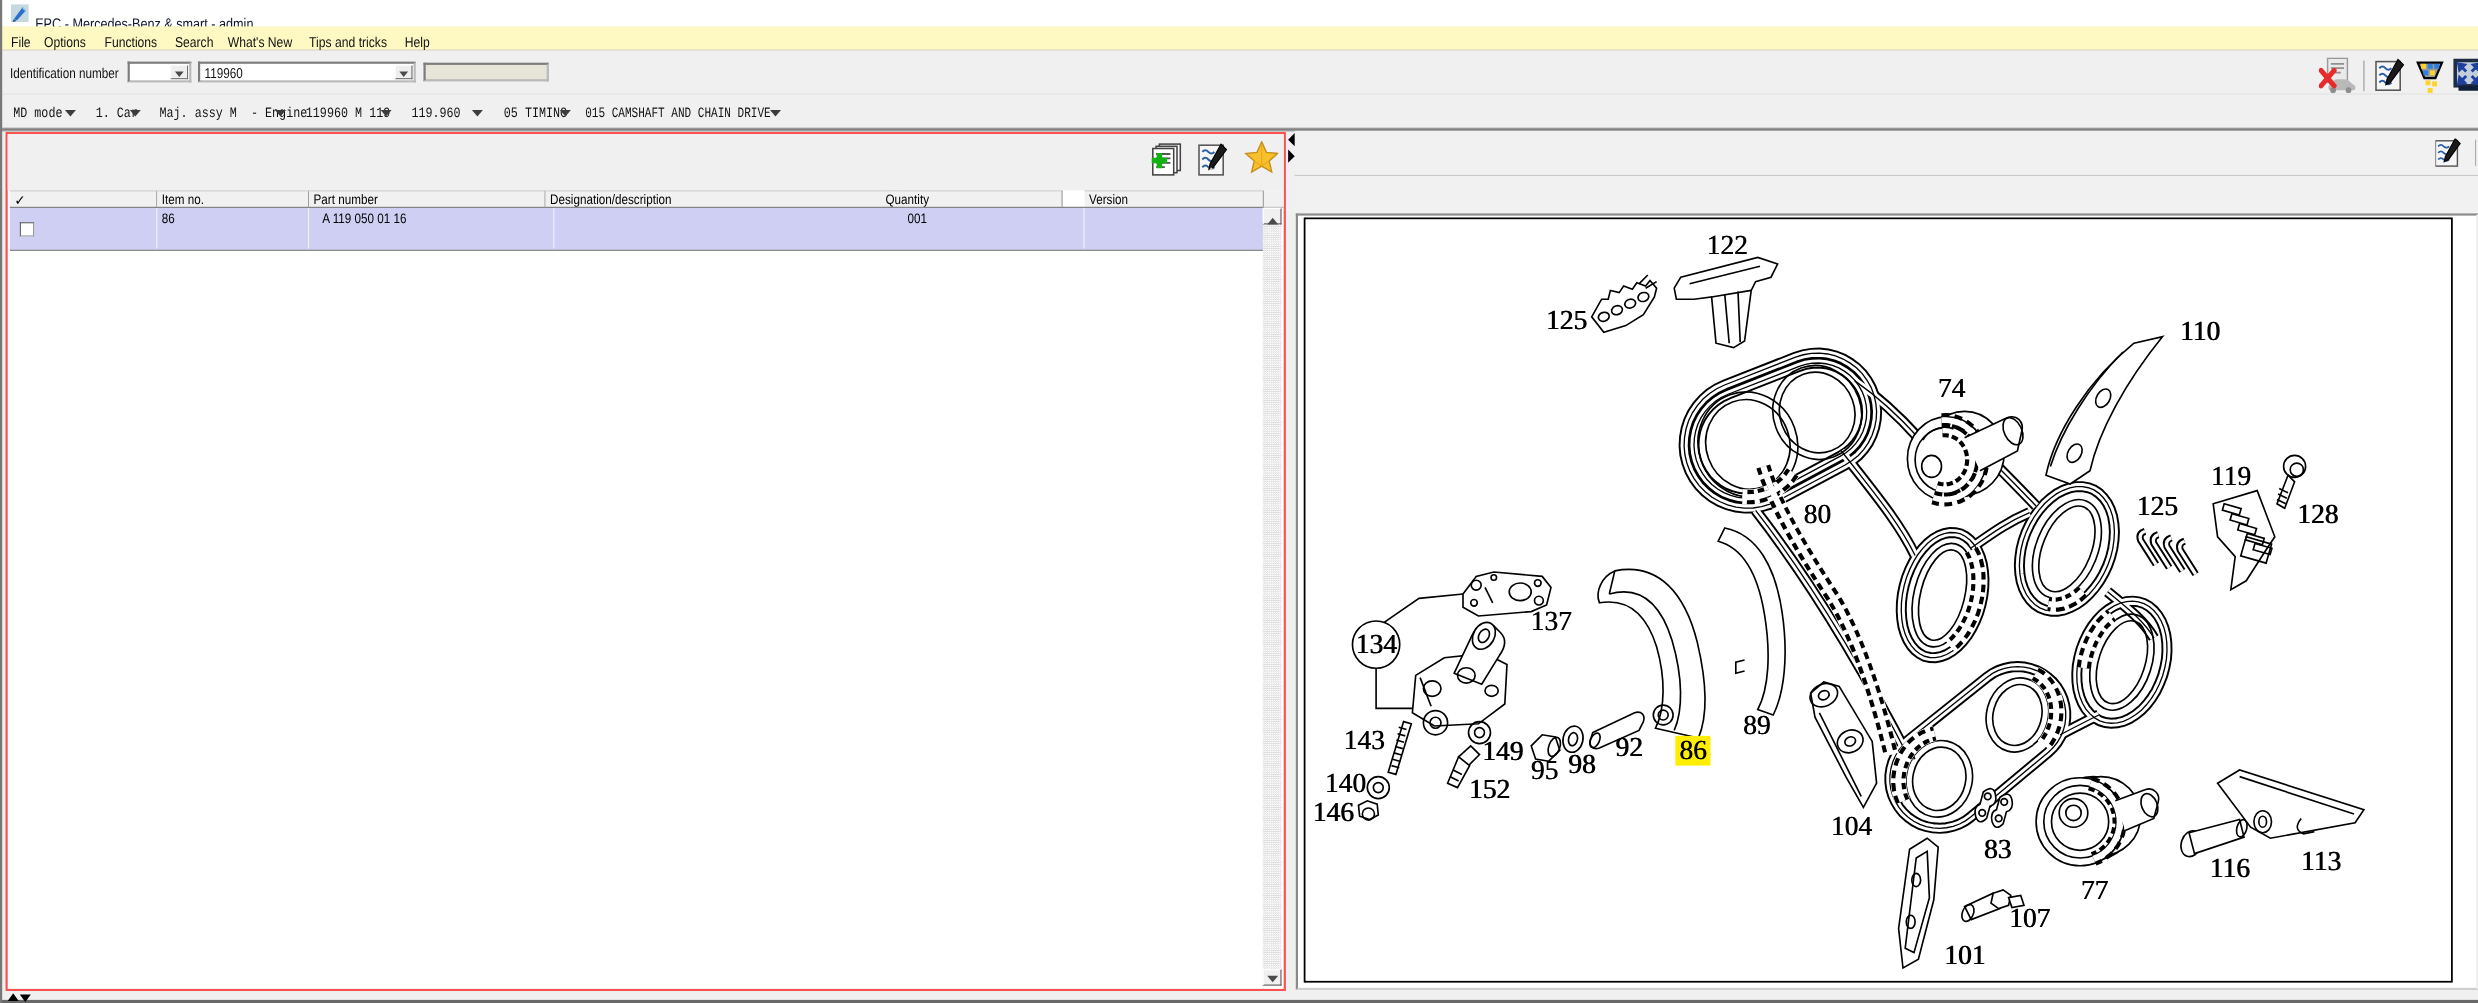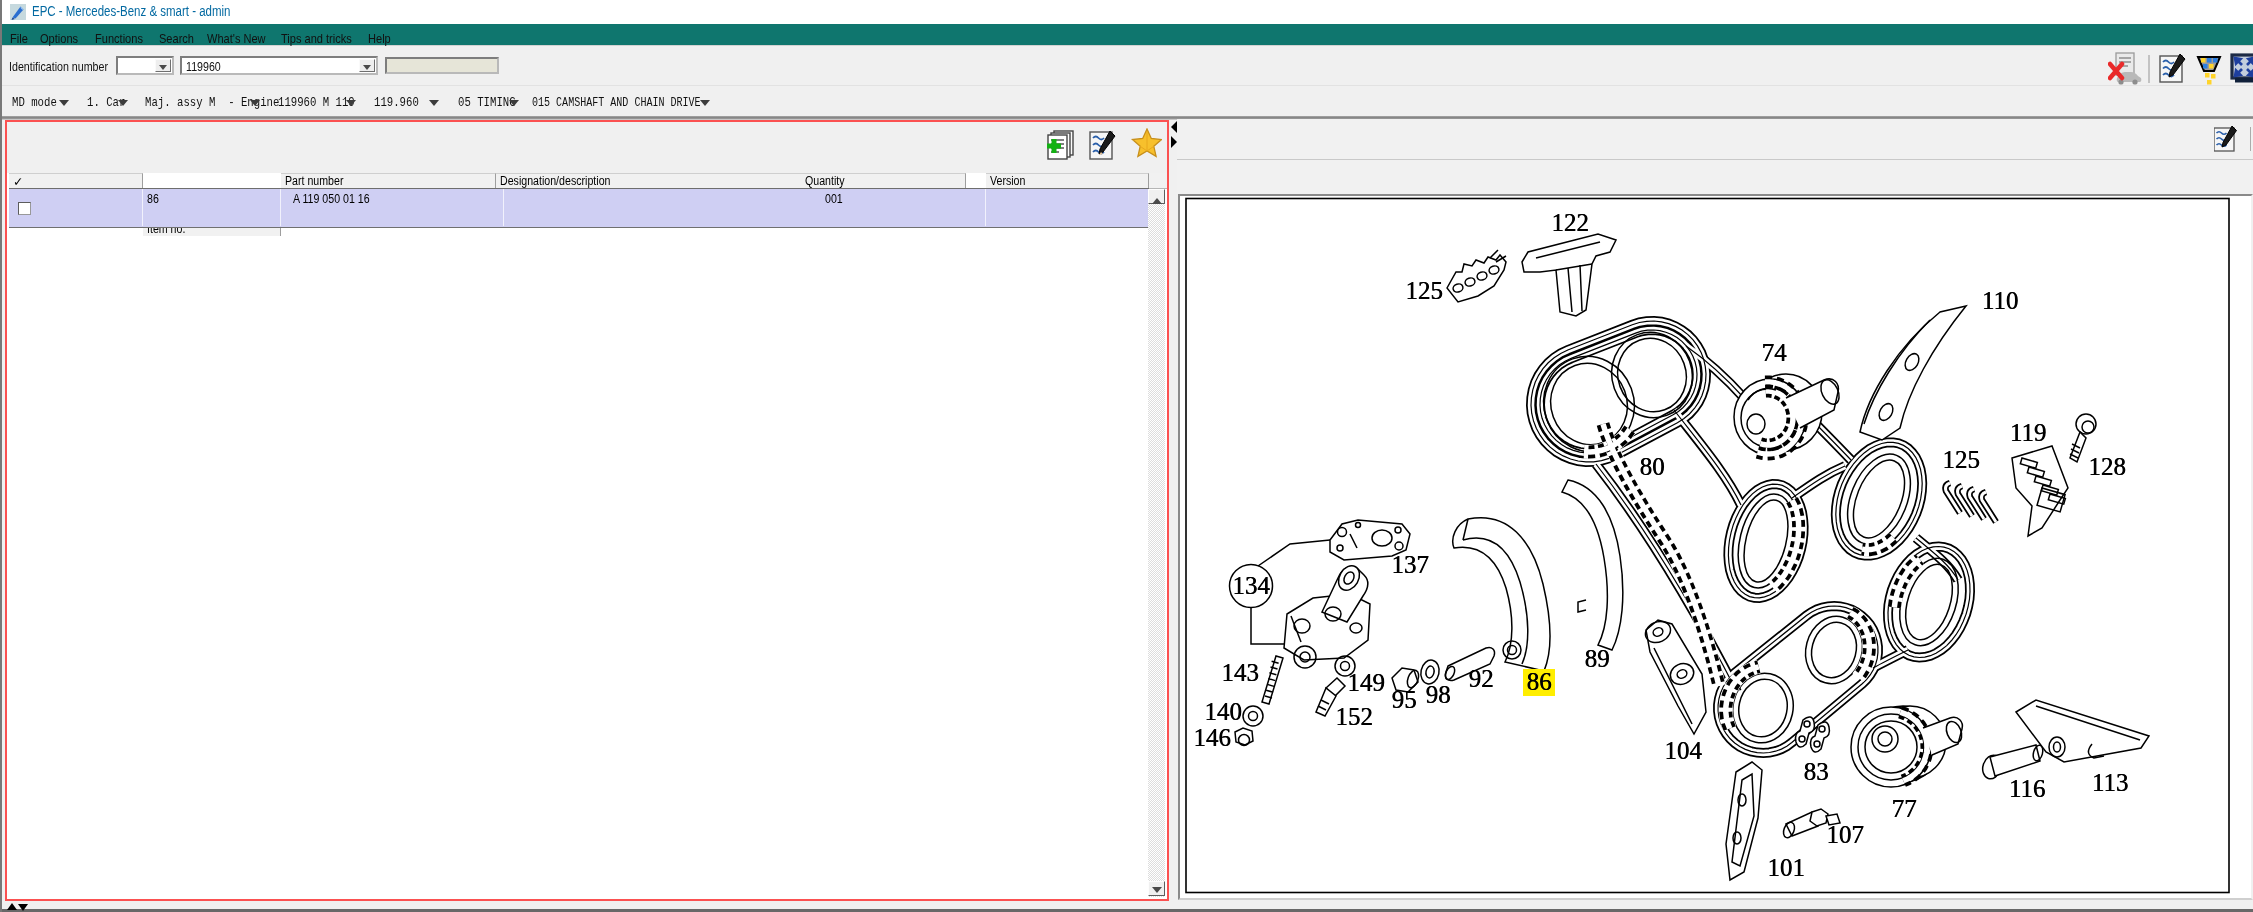--- a/index.html
+++ b/index.html
@@ -4,23 +4,23 @@
 <style>
   * { margin:0; padding:0; box-sizing:border-box; }
   html,body { width:2253px; height:912px; overflow:hidden; }
   body { font-family:"Liberation Sans", sans-serif; background:#f0f0f0; position:relative; }
   .abs { position:absolute; }
   .sq { display:inline-block; transform:scaleX(0.85); transform-origin:0 50%; white-space:pre; }
   .sq2 { display:inline-block; transform:scaleX(0.82); transform-origin:0 50%; white-space:pre; }
   
   #titlebar { left:0; top:0; width:2253px; height:24px; background:#ffffff; }
   #appicon { left:10px; top:4px; width:16px; height:16px; background:#c6d9de; }
-  #title-text { left:32px; top:3px; font-size:14px; color:#0369a1; }
-  
-  #menubar { left:0; top:24px; width:2253px; height:22px; background:#0f766e; border-bottom:1px solid #d2d2d2; font-size:13px; color:#111; }
+  #title-text { left:32px; top:13px; font-size:14px; color:#0f172a; }
+  
+  #menubar { left:0; top:24px; width:2253px; height:22px; background:#fef9c3; border-bottom:1px solid #d2d2d2; font-size:13px; color:#111; }
   #menubar span { position:absolute; top:2px; height:22px; line-height:22px; }
   
   #toolbar { left:0; top:47px; width:2253px; height:38px; background:#f0f0f0; font-size:13px; color:#111; }
   .sunken { border:2px solid; border-color:#7d7d7d #b9b9b9 #b9b9b9 #7d7d7d; background:#fff; }
   .combobtn { position:absolute; top:1px; right:1px; bottom:1px; width:16px; background:#eeeeee; border:1px solid; border-color:#fafafa #6f6f6f #6f6f6f #fafafa; }
   .combobtn:after { content:""; position:absolute; left:3px; top:5px; border:4.5px solid transparent; border-top:5.5px solid #4a4a4a; }
   
   #crumbs { left:0; top:85px; width:2253px; height:31px; background:#f0f0f0; border-top:1px solid #e2e2e2; font-size:13px; color:#111; }
   #crumbs span.t { position:absolute; top:1px; height:31px; line-height:31px;font-family:Liberation Mono, monospace; }
   .dtri { position:absolute; top:14px; width:0; height:0; border:5px solid transparent; border-top:6px solid #3c3c3c; }
@@ -121,21 +121,21 @@
     <i class="dtri" style="left:700px"></i>
 </div>
 <div class="abs" id="rule"></div>
 
 <div class="abs" id="leftpanel">
   <div class="abs" id="lp-toolstrip"></div>
   <div class="abs" style="left:1142px; top:51px; width:18px; height:15px; background:#f1f1f1;"></div>
   <div class="abs" style="left:1142px; top:65.5px; width:18px; height:1px; background:#b5b5b5;"></div>
   <div class="abs" id="thead">
     <div class="th" style="left:0px; width:134px;">✓</div>
-    <div class="th" style="left:134px; width:138px;margin-top:48px;"><span class="sq">Item no.</span></div>
+    <div class="th" style="left:134px; width:138px;"><span class="sq">Item no.</span></div>
     <div class="th" style="left:272px; width:215px;"><span class="sq">Part number</span></div>
     <div class="th" style="left:487px; width:325px;"><span class="sq">Designation/description</span></div>
     <div class="th" style="left:792px; width:165px;"><span class="sq">Quantity</span></div>
     <div class="th" style="left:977px; width:163px;"><span class="sq">Version</span></div>
   </div>
   <div class="abs" id="thead-underline"></div>
   <div class="abs" id="trow">
     <div class="td" style="left:0px; width:134px;"></div>
     <div class="td" style="left:134px; width:138px;"><span class="sq">86</span></div>
     <div class="td" style="left:280px; width:215px;"><span class="sq">A 119 050 01 16</span></div>

